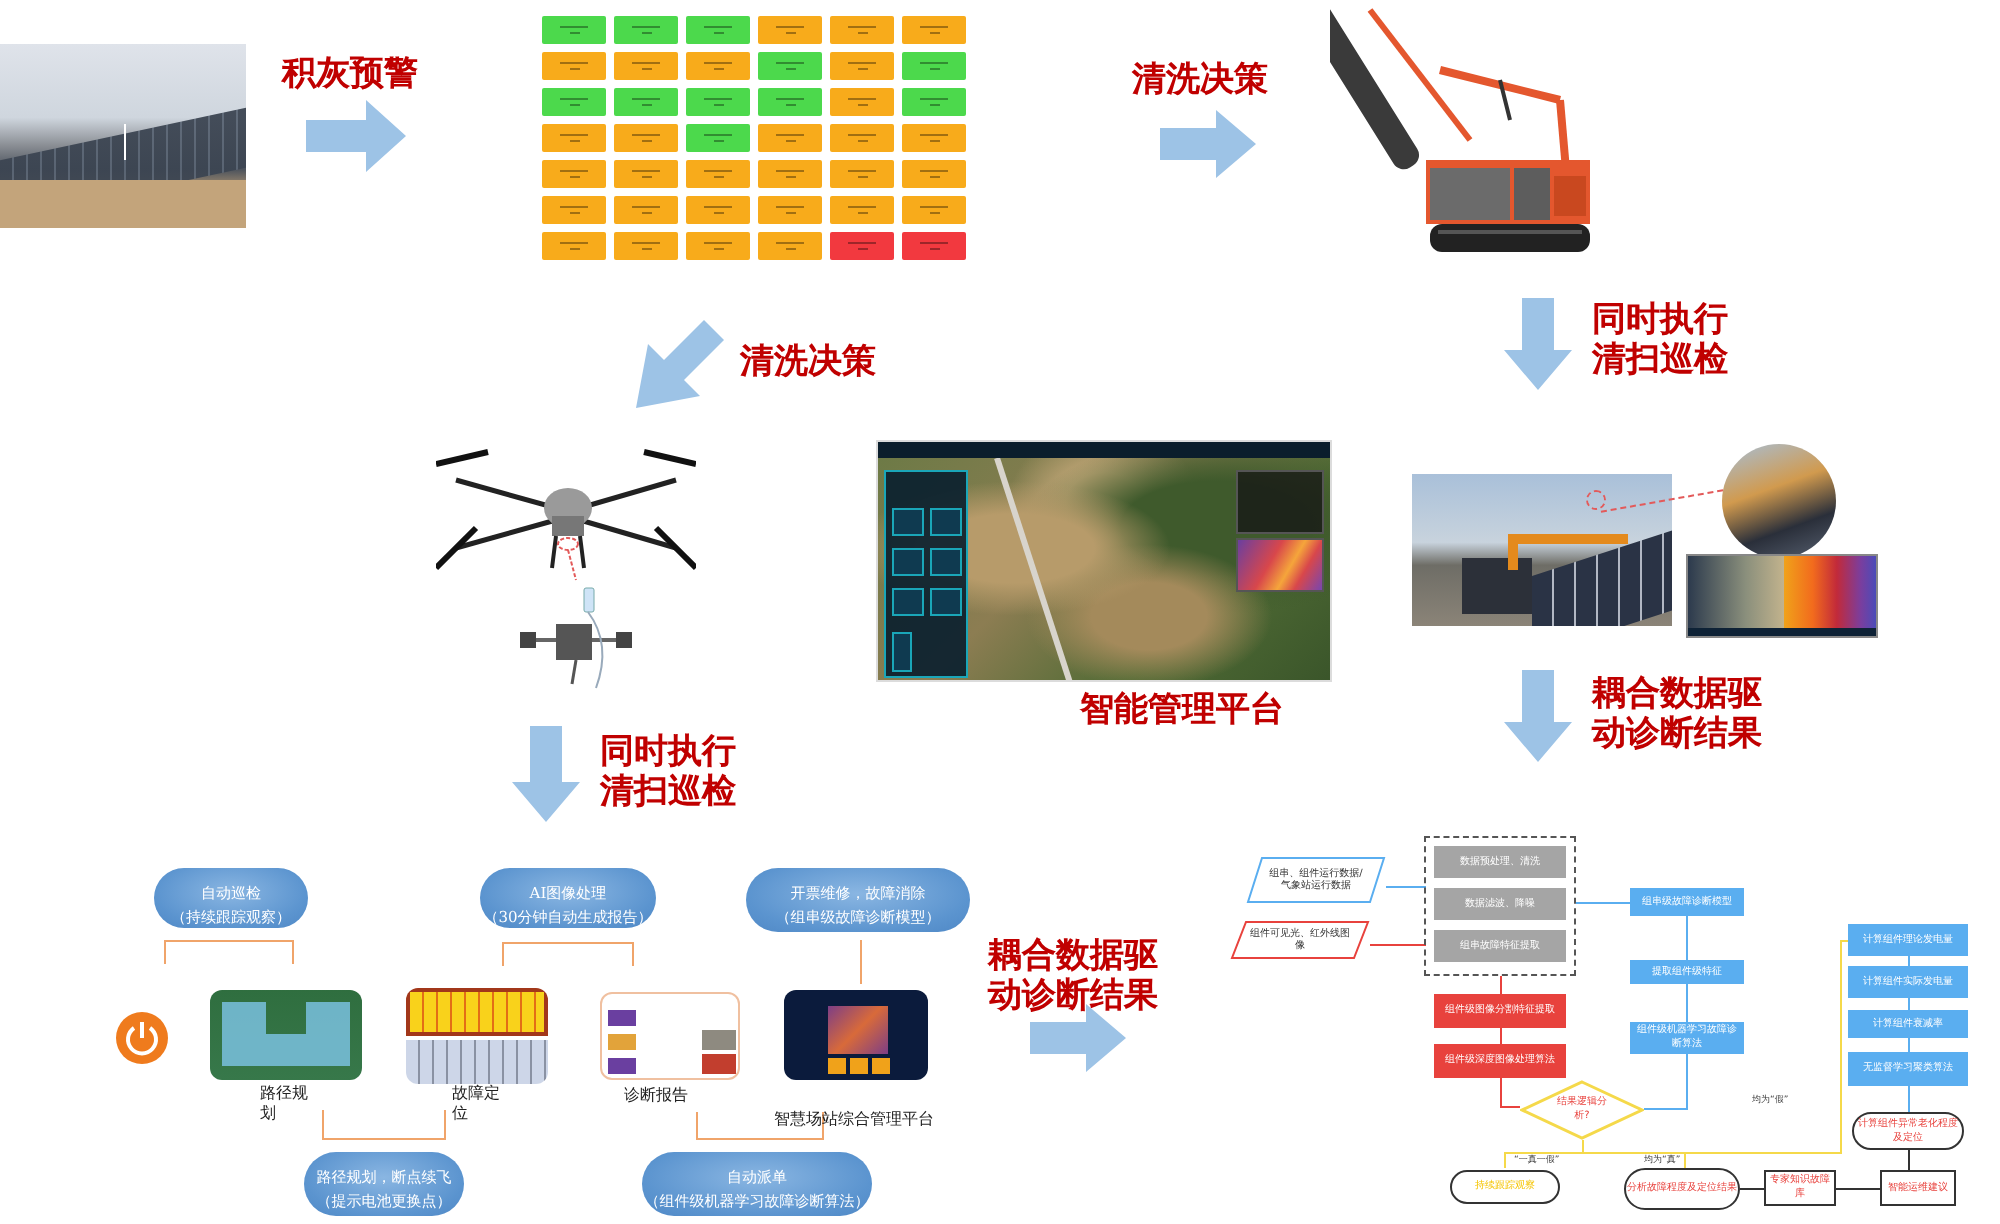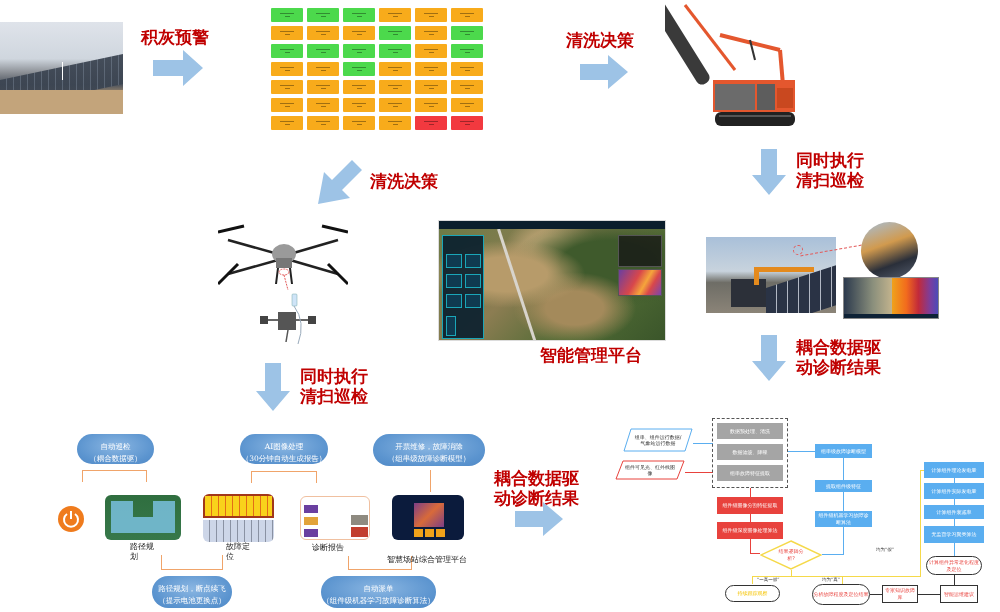--- a/index.html
+++ b/index.html
@@ -390,21 +390,21 @@
 <div class="arrow" style="left:256px;top:363px;">
   <svg width="34" height="48">
       <polygon points="9,0 25,0 25,28 34,28 17,48 0,28 9,28" fill="#9dc3e6"></polygon>
     </svg>
 </div>
 <div class="abs red-title" style="left:300px;top:366px;">同时执行</div>
 <div class="abs red-title" style="left:300px;top:386px;">清扫巡检</div>
 
 <div class="bubble" style="left:77px;top:434px;width:77px;height:30px;">
   <div>自动巡检</div>
-  <div>（耦合数据驱）</div>
+  <div>（持续跟踪观察）</div>
 </div>
 <div class="bubble" style="left:240px;top:434px;width:88px;height:30px;">
   <div>AI图像处理</div>
   <div>（30分钟自动生成报告）</div>
 </div>
 <div class="bubble" style="left:373px;top:434px;width:112px;height:32px;">
   <div>开票维修，故障消除</div>
   <div>（组串级故障诊断模型）</div>
 </div>
 <div class="bubble" style="left:152px;top:576px;width:80px;height:32px;">

